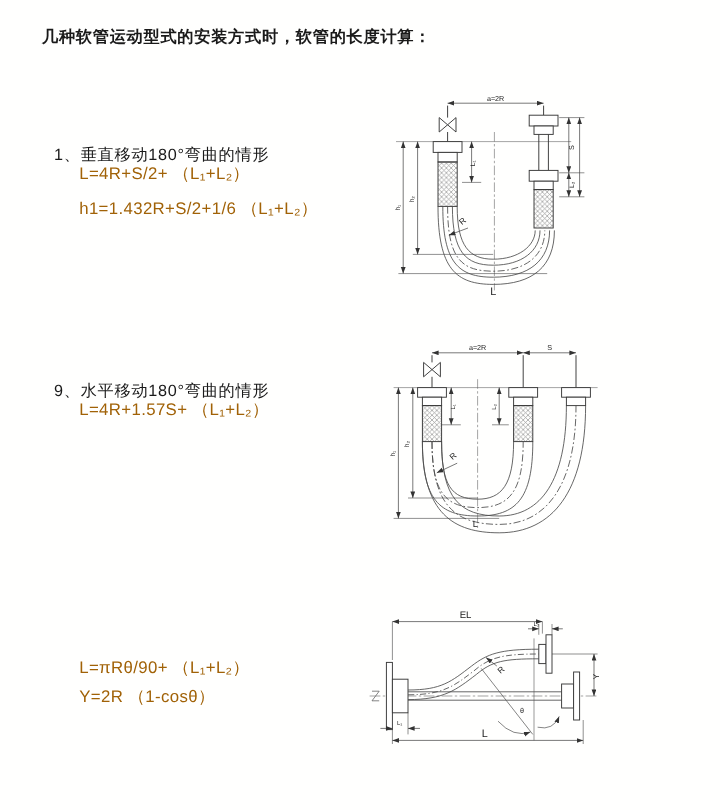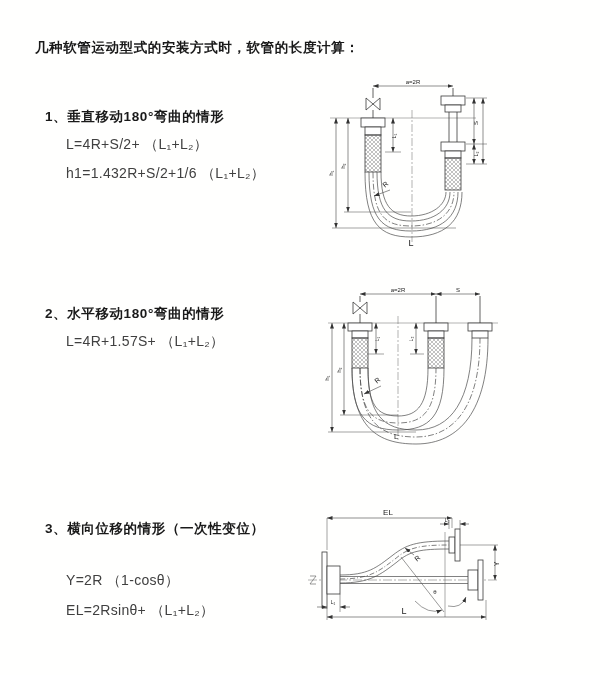--- a/index.html
+++ b/index.html
@@ -4,30 +4,30 @@
 <style>
   html,body{margin:0;padding:0;}
   body{
     width:600px;height:675px;background:#ffffff;
     font-family:"Liberation Sans","DejaVu Sans",sans-serif;
     color:#1a1a1a;
   }
   .page{position:relative;width:600px;height:675px;background:#fffffe;overflow:hidden;}
   .doc-title{
     position:absolute;left:35px;top:22px;
-    font-size:13.5px;font-weight:700;letter-spacing:.6px;white-space:nowrap;margin-top:17px;
+    font-size:13.5px;font-weight:700;letter-spacing:.6px;white-space:nowrap;
   }
   .sec-head{
     position:absolute;left:45px;
-    font-size:13.5px;font-weight:700;letter-spacing:.6px;white-space:nowrap;
+    font-size:13.5px;font-weight:400;letter-spacing:.6px;white-space:nowrap;margin-top:12px;
   }
   .formula{
     position:absolute;left:66px;
     font-size:14px;font-weight:400;letter-spacing:.3px;white-space:nowrap;
-    color:#404040;
+    color:#a16207;
   }
   .diag{position:absolute;}
   svg text{fill:#222;stroke:none;}
 </style>
 </head>
 <body>
 
 <div class="page">
 
   <div class="doc-title">几种软管运动型式的安装方式时，软管的长度计算：</div>
@@ -99,21 +99,21 @@
     <text x="97" y="8" text-anchor="middle" font-size="6">a=2R</text>
     <text x="80" y="60" text-anchor="middle" font-size="5.5" transform="rotate(-90 80 60)">L₁</text>
     <text x="162" y="47" text-anchor="middle" font-size="6" transform="rotate(-90 162 47)">S</text>
     <text x="162" y="78" text-anchor="middle" font-size="5.5" transform="rotate(-90 162 78)">L₂</text>
     <text x="17" y="97" text-anchor="middle" font-size="5.5" transform="rotate(-90 17 97)">h₁</text>
     <text x="29" y="90" text-anchor="middle" font-size="5.5" transform="rotate(-90 29 90)">h₂</text>
     <text x="71" y="110" text-anchor="middle" font-size="7" transform="rotate(-40 71 110)">R</text>
     <text x="95" y="170" text-anchor="middle" font-size="9">L</text>
   </svg>
 
-  <div class="sec-head" style="top:305px">2、水平移动180°弯曲的情形</div>
+  <div class="sec-head" style="top:305px">9、水平移动180°弯曲的情形</div>
   <div class="formula" style="top:333px">L=4R+1.57S+ （L₁+L₂）</div>
 
   <svg class="diag" style="left:312px;top:282px" width="195" height="168" viewBox="0 0 195 168">
     <defs>
       <marker id="ar2" markerWidth="7" markerHeight="6" refX="5.5" refY="2" orient="auto-start-reverse" markerUnits="userSpaceOnUse">
         <path d="M0,0 L5.5,2 L0,4 z" fill="#333"></path>
       </marker>
       <pattern id="ht2" width="4" height="4" patternUnits="userSpaceOnUse">
         <path d="M0,0 L4,4 M4,0 L0,4" stroke="#999" stroke-width="0.6"></path>
       </pattern>
@@ -171,23 +171,22 @@
     <text x="86" y="10" text-anchor="middle" font-size="6">a=2R</text>
     <text x="146" y="10" text-anchor="middle" font-size="6">S</text>
     <text x="67" y="57" text-anchor="middle" font-size="5" transform="rotate(-90 67 57)">L₁</text>
     <text x="101" y="57" text-anchor="middle" font-size="5" transform="rotate(-90 101 57)">L₂</text>
     <text x="17" y="96" text-anchor="middle" font-size="5.5" transform="rotate(-90 17 96)">h₁</text>
     <text x="29" y="88" text-anchor="middle" font-size="5.5" transform="rotate(-90 29 88)">h₂</text>
     <text x="67" y="100" text-anchor="middle" font-size="7" transform="rotate(-40 67 100)">R</text>
     <text x="84" y="157" text-anchor="middle" font-size="7.5">L</text>
   </svg>
 
-  <div class="sec-head" style="top:520px">3、横向位移的情形（一次性变位）</div>
+  <div class="formula" style="top:548px">L=πRθ/90+ （L₁+L₂）</div>
   <div class="formula" style="top:572px">Y=2R （1-cosθ）</div>
-  <div class="formula" style="top:602px">EL=2Rsinθ+ （L₁+L₂）</div>
 
   <svg class="diag" style="left:300px;top:502px" width="205" height="145" viewBox="0 0 205 145">
     <defs>
       <marker id="ar3" markerWidth="7" markerHeight="6" refX="5.5" refY="2" orient="auto-start-reverse" markerUnits="userSpaceOnUse">
         <path d="M0,0 L5.5,2 L0,4 z" fill="#333"></path>
       </marker>
     </defs>
 
     <line x1="8" y1="78" x2="198" y2="78" stroke="#666" stroke-width="0.5" stroke-dasharray="9 2 2 2"></line>
     <path d="M10,74 L16,74 L10,82 L16,82" stroke="#555" fill="none" stroke-width="0.6"></path>

